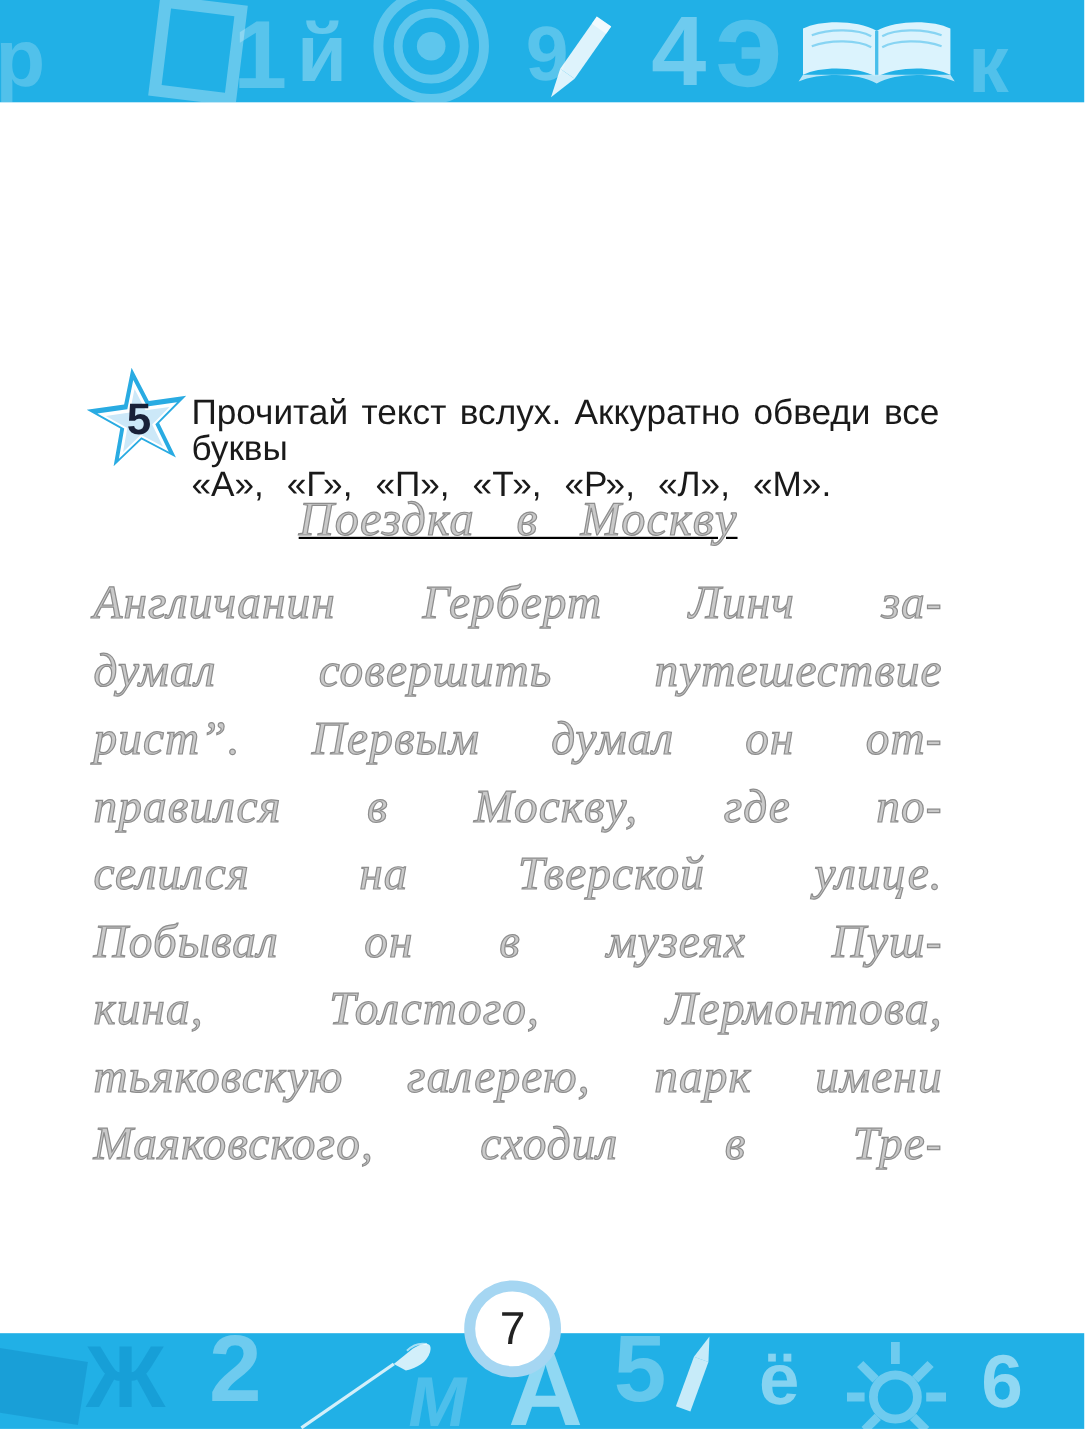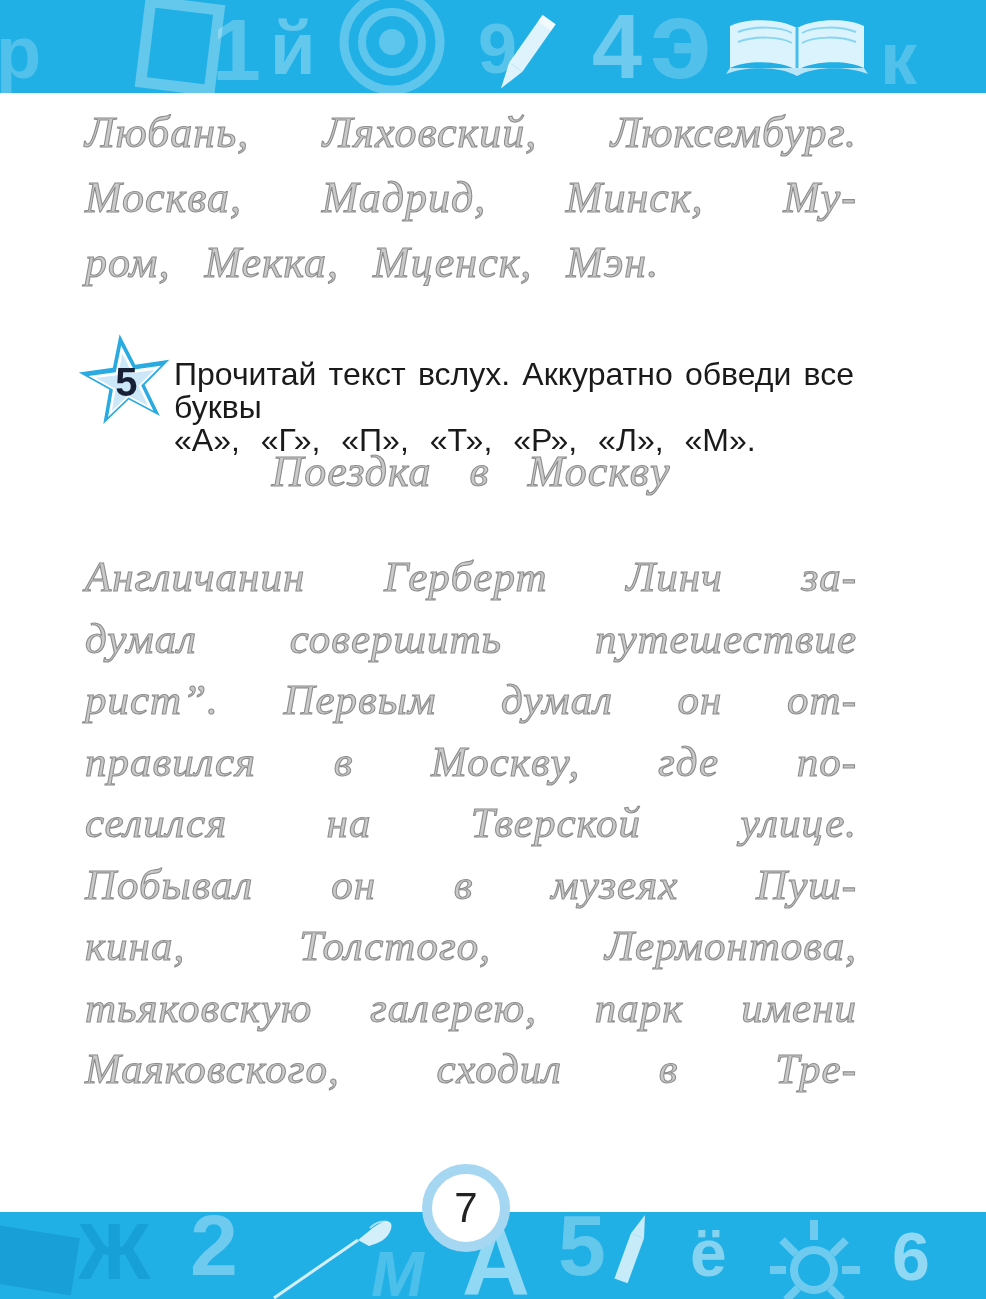--- a/index.html
+++ b/index.html
@@ -32,21 +32,21 @@
             align-items:center;justify-content:center;font-size:40px;font-weight:bold;
             color:#182038;transform:rotate(8deg);}
   .instruction{margin-left:0;padding-top:22px;width:680px;color:#1a1a1a;
                font-size:32px;line-height:33px;}
   .instr-l1{text-align:justify;text-align-last:justify;}
   .instr-l2{word-spacing:12px;}
 
   
   .story-title{top:440px;text-align:center;}
   .story-title .hw-line{font-size:44px;}
-  .story{top:546px;}
+  .story{top:518px;}
   .story .hw-line{font-size:43px;line-height:61.5px;}
 
   
   .page-circle{position:absolute;left:422px;top:1164px;width:68px;height:68px;
                background:#ffffff;border:10px solid #a5d6f2;border-radius:50%;
                z-index:5;display:flex;align-items:center;justify-content:center;}
   .page-circle span{font-size:42px;color:#222222;font-family:"Liberation Sans", sans-serif;}
 
   
   .d-r{left:-4px;top:16px;font-size:74px;color:rgba(255,255,255,.22);}
@@ -101,42 +101,37 @@
     <span class="decor d-e">э</span>
     <svg class="decor d-book" width="150" height="64" viewBox="0 0 150 64">
       <path d="M75,12 C57,2 24,2 8,10 L8,52 C24,44 57,44 75,54 C93,44 126,44 142,52 L142,10 C126,2 93,2 75,12 Z" fill="rgba(235,248,255,.92)"></path>
       <path d="M75,12 L75,54" stroke="rgba(33,176,230,.8)" stroke-width="3"></path>
       <path d="M16,16 C32,10 58,10 70,17 M16,26 C32,20 58,20 70,27 M134,16 C118,10 92,10 80,17 M134,26 C118,20 92,20 80,27" stroke="rgba(33,176,230,.45)" stroke-width="2" fill="none"></path>
       <path d="M8,52 L4,58 C24,50 58,50 75,60 C92,50 126,50 146,58 L142,52" fill="rgba(200,235,250,.9)"></path>
     </svg>
     <span class="decor d-k">к</span>
   </div>
 
-  <section class="hw-block top-words">
-    <div class="hw-line cursive just">Любань, Ляховский, Люксембург.</div>
-    <div class="hw-line cursive just">Москва, Мадрид, Минск, Му-</div>
-    <div class="hw-line cursive last-line">ром, Мекка, Мценск, Мэн.</div>
-  </section>
 
   <section class="task">
     <div class="star-badge">
       <svg width="96" height="96" viewBox="0 0 100 100">
         <polygon points="50,2 61.8,35.5 97.6,35.5 68.6,57.5 79.8,92 50,70.5 20.2,92 31.4,57.5 2.4,35.5 38.2,35.5" fill="#29abe2"></polygon>
         <polygon points="50,2 61.8,35.5 97.6,35.5 68.6,57.5 79.8,92 50,70.5 20.2,92 31.4,57.5 2.4,35.5 38.2,35.5" fill="#ffffff" transform="translate(50,52) scale(0.80) translate(-50,-50)"></polygon>
         <polygon points="50,2 61.8,35.5 97.6,35.5 68.6,57.5 79.8,92 50,70.5 20.2,92 31.4,57.5 2.4,35.5 38.2,35.5" fill="#cce8f8" transform="translate(50,53) scale(0.64) translate(-50,-50)"></polygon>
       </svg>
       <div class="star-num">5</div>
     </div>
     <div class="instruction">
       <div class="instr-l1">Прочитай текст вслух. Аккуратно обведи все буквы</div>
       <div class="instr-l2">«А», «Г», «П», «Т», «Р», «Л», «М».</div>
     </div>
   </section>
 
-  <h2 class="hw-block story-title" style="margin:0;font-weight:normal;">
+  <h2 class="hw-block story-title" style="margin:0;font-weight:normal;text-decoration:underline;">
     <span class="hw-line cursive" style="white-space:normal;word-spacing:26px;">Поездка в Москву</span>
   </h2>
 
   <section class="hw-block story">
     <div class="hw-line cursive just">Англичанин Герберт Линч за-</div>
     <div class="hw-line cursive just">думал совершить путешествие</div>
     <div class="hw-line cursive just">рист”. Первым думал он от-</div>
     <div class="hw-line cursive just">правился в Москву, где по-</div>
     <div class="hw-line cursive just">селился на Тверской улице.</div>
     <div class="hw-line cursive just">Побывал он в музеях Пуш-</div>

